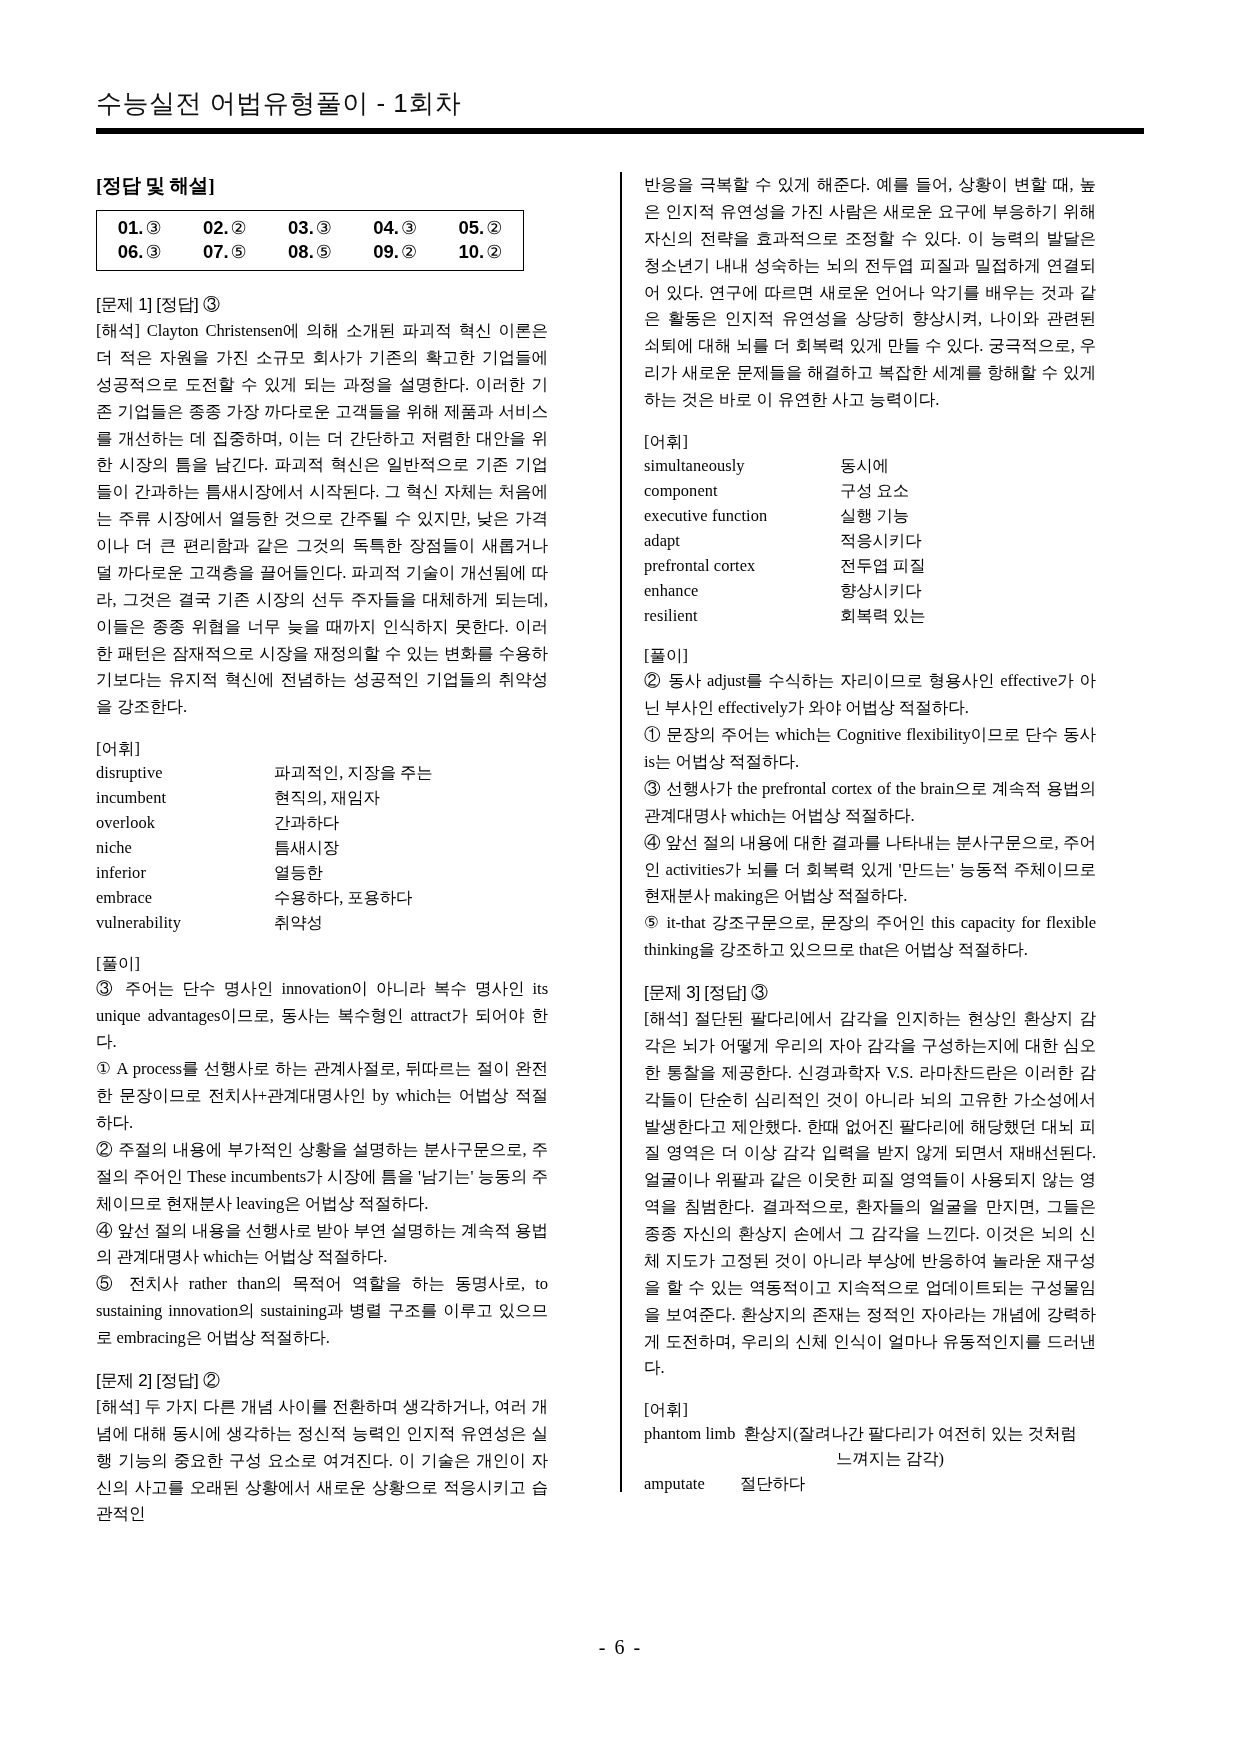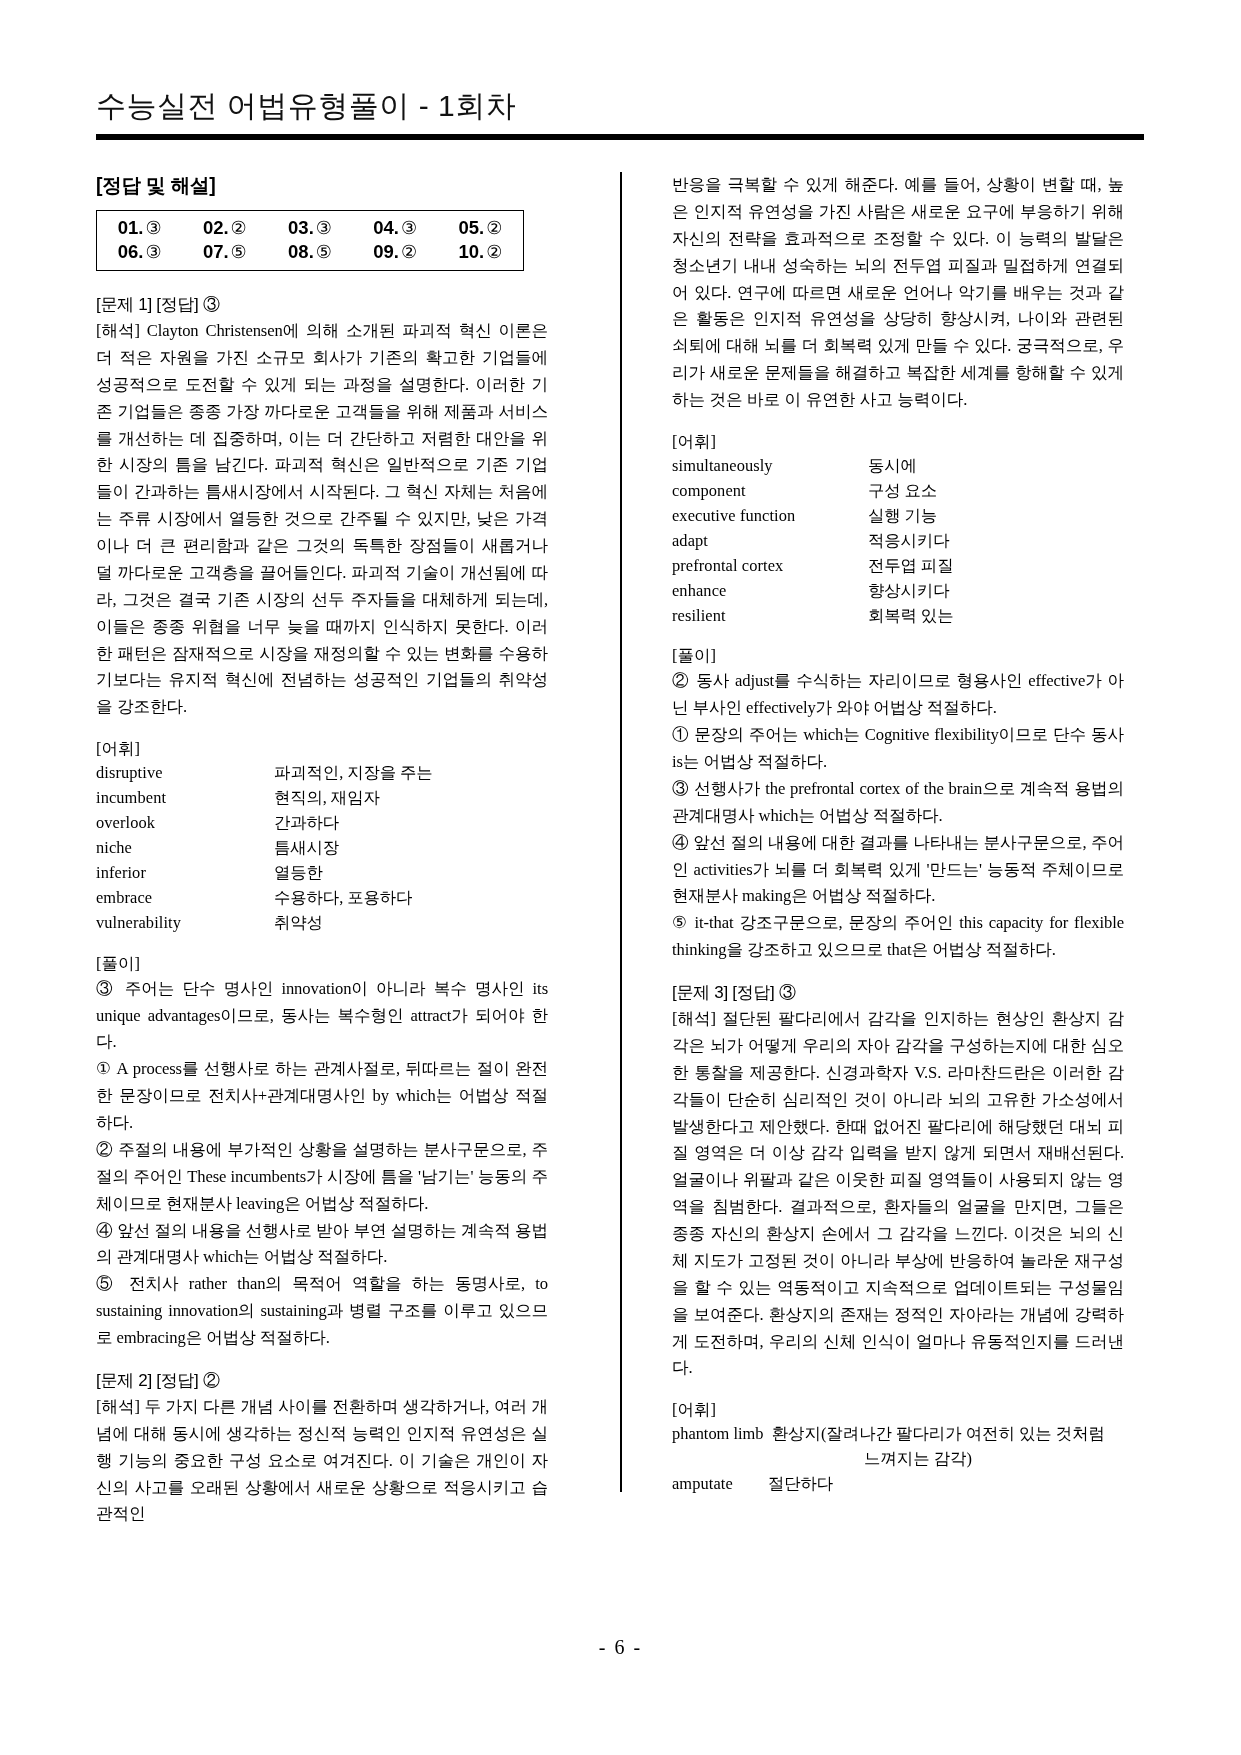--- a/index.html
+++ b/index.html
@@ -26,21 +26,21 @@
 
   
   .doc-header {
     position: absolute;
     left: 96px;
     top: 86px;
     width: 1048px;
   }
   .doc-title {
     font-family: "Liberation Sans", sans-serif;
-    font-size: 30px;
+    font-size: 26px;
     letter-spacing: 0.5px;
     color: #111;
     font-weight: 400;
     white-space: nowrap;
   }
   .header-rule {
     margin-top: 7px;
     width: 1048px;
     height: 6px;
     background: #000;
@@ -54,33 +54,33 @@
     width: 1050px;
     height: 1430px;
   }
   .col {
     position: absolute;
     top: 0;
     width: 452px;
     height: 1430px;
   }
   .col-left  { left: 0px; }
-  .col-right { left: 576px; }
+  .col-right { left: 548px; }
   .col-divider {
     position: absolute;
     left: 524px;
     top: 0px;
     width: 1.6px;
     height: 1320px;
     background: #000;
   }
 
   
   .sec-head {
-    font-family: Liberation Sans, sans-serif;
+    font-family: Liberation Serif, serif;
     font-weight: bold;
     font-size: 19.5px;
     margin: 0 0 11px 0;
     letter-spacing: -0.2px;
   }
   .prob-head {
     font-family: "Liberation Sans", sans-serif;
     font-weight: normal;
     font-size: 17px;
     margin: 0 0 2px 0;

